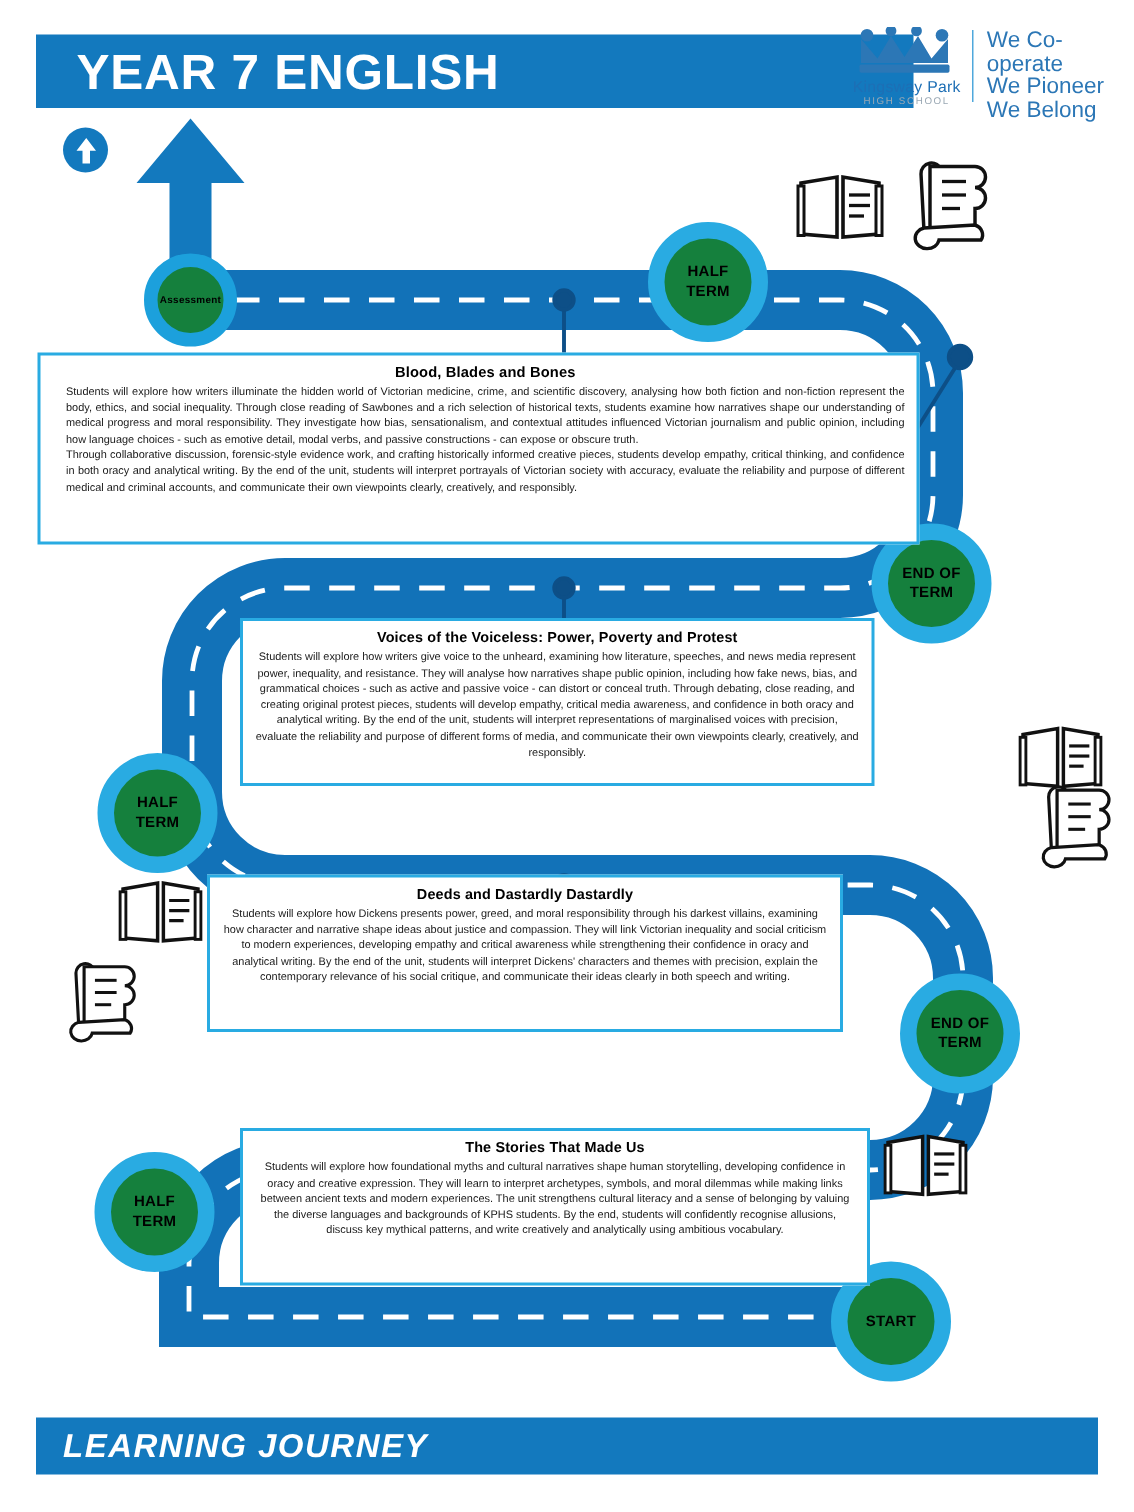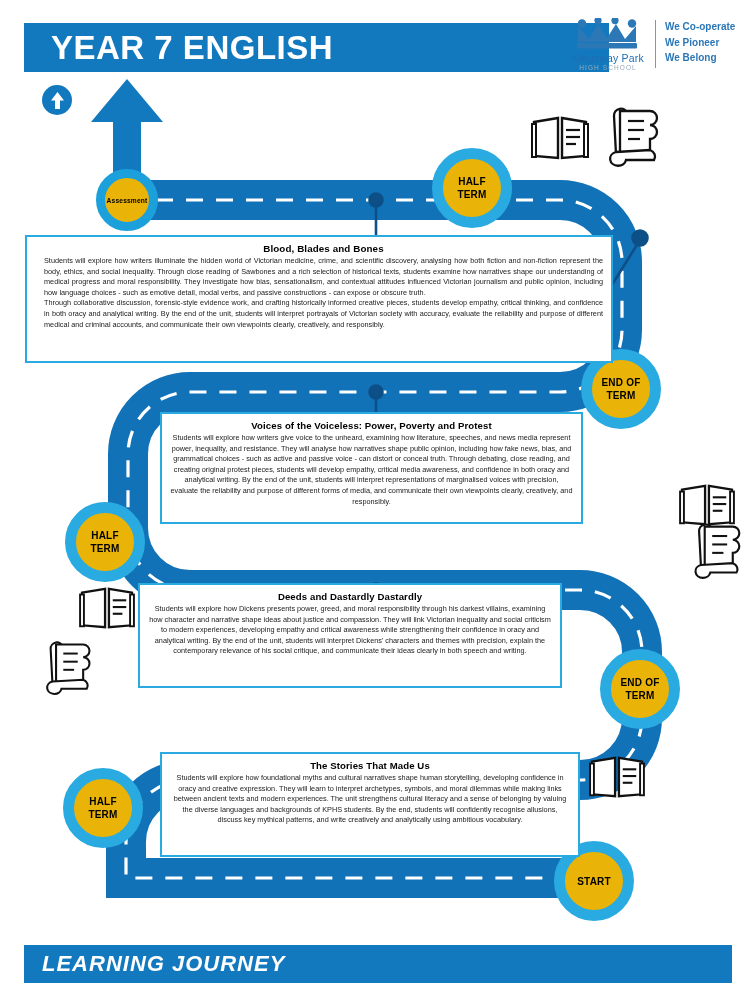--- a/index.html
+++ b/index.html
@@ -21,21 +21,21 @@
     color:#fff;font-size:33px;font-weight:bold;letter-spacing:.5px;
     padding-left:27px;font-family:"Liberation Sans",sans-serif;
   }
   .logo-wrap{position:absolute;left:565px;top:18px;width:186px;height:62px;display:flex;align-items:flex-start;}
   .logo-left{width:86px;text-align:center;}
   .crown{display:block;margin:0 auto;}
   .school-name{font-size:10.5px;color:#1E6FB5;margin-top:1px;letter-spacing:.2px;}
   .school-sub{font-size:6.5px;color:#9aa8b4;letter-spacing:1.1px;margin-top:0px;}
   .logo-div{width:1px;background:#4FA8DC;height:48px;margin:2px 9px 0 4px;}
   .logo-right{display:flex;flex-direction:column;justify-content:flex-start;padding-top:1px;}
-  .logo-right span{font-size:10px;color:#2C77B6;line-height:15.5px;font-weight:bold;}
+  .logo-right span{font-size:15px;color:#2C77B6;line-height:15.5px;}
 
   
   .bottom-bar{
     position:absolute;left:24px;top:945px;width:708px;height:38px;
     background:#1379BE;display:flex;align-items:center;
   }
   .bottom-bar .t{
     color:#fff;font-size:22px;font-weight:bold;font-style:italic;
     letter-spacing:1px;padding-left:18px;
   }
@@ -59,21 +59,21 @@
   .panel p.ctr{text-align:center;}
 
   #panel1{left:25px;top:235px;width:588px;height:128px;padding-left:17px;}
   #panel1 h3{font-size:9.8px;}
   #panel2{left:160px;top:412px;width:423px;height:112px;}
   #panel3{left:138px;top:583px;width:424px;height:105px;}
   #panel4{left:160px;top:752px;width:420px;height:105px;}
 
   
   .node{
-    position:absolute;border-radius:50%;background:#eab308;
+    position:absolute;border-radius:50%;background:#15803d;
     display:flex;align-items:center;justify-content:center;
     text-align:center;box-sizing:border-box;
   }
   .node .lbl{
     font-size:10px;font-weight:bold;color:#000;line-height:13px;
     letter-spacing:.2px;
   }
   .node.big{width:80px;height:80px;border:11px solid #29ABE2;}
   .node.assess{width:62px;height:62px;border:9px solid #1CA0DC;}
   .node.assess .lbl{font-size:6.6px;}

